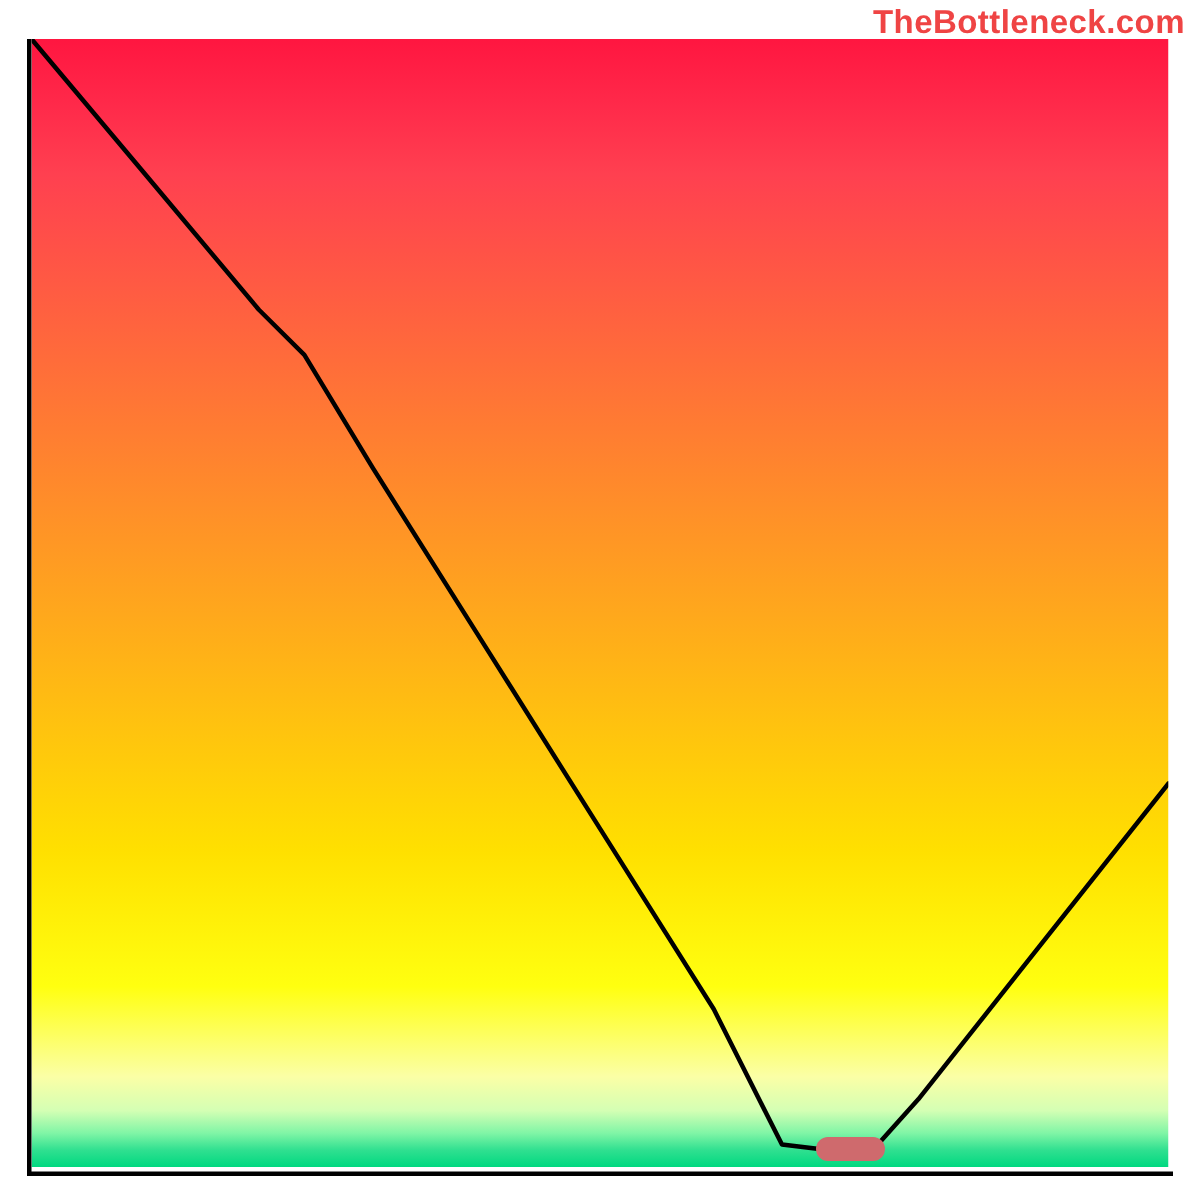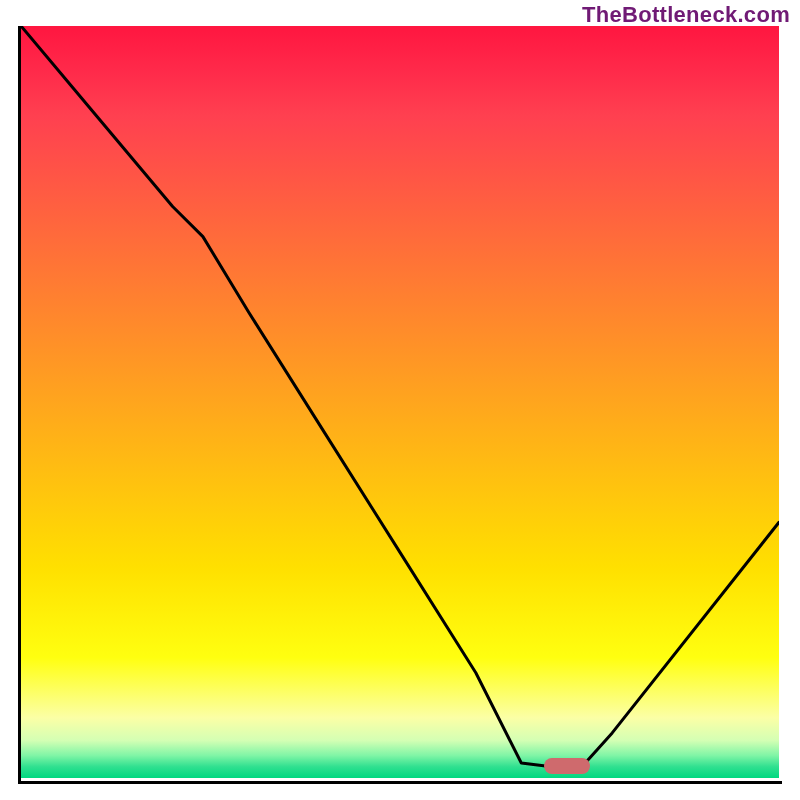--- a/index.html
+++ b/index.html
@@ -15,21 +15,21 @@
     position: relative;
     width: 800px;
     height: 800px;
   }
   .watermark {
     position: absolute;
     top: 2px;
     right: 10px;
     font-size: 22px;
     font-weight: 600;
-    color: #701a75;
+    color: #ef4444;
     letter-spacing: 0.3px;
     z-index: 20;
   }
   .plot-frame {
     position: absolute;
     left: 18px;
     top: 26px;
     width: 764px;
     height: 758px;
     border: 3px solid #000000;

